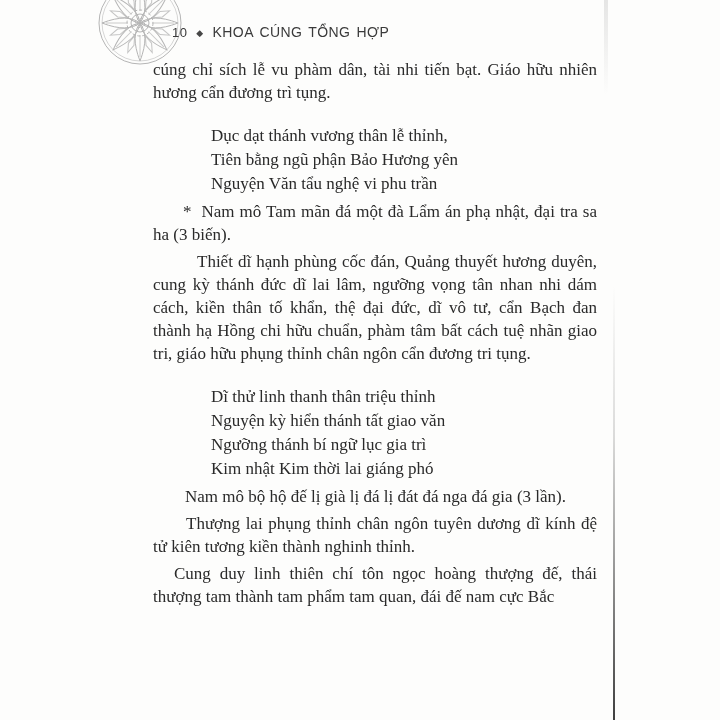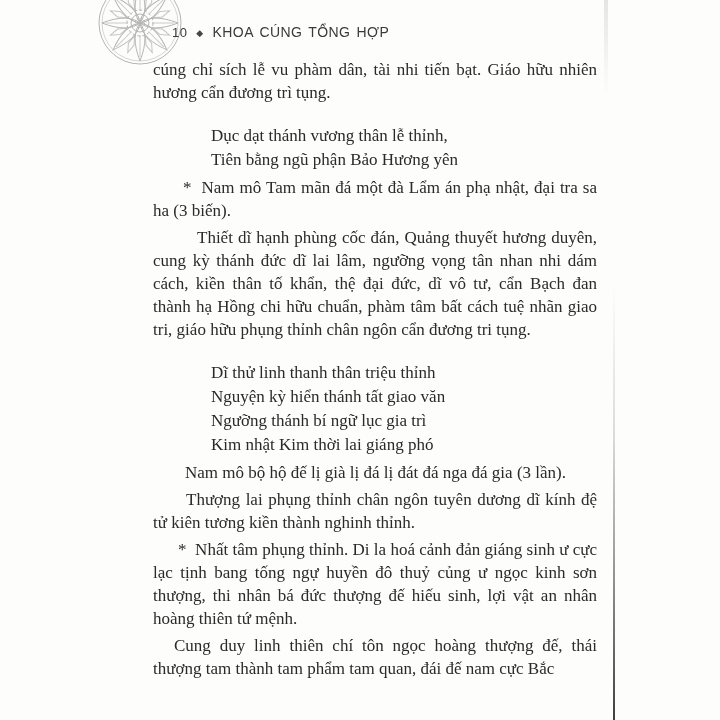--- a/index.html
+++ b/index.html
@@ -141,38 +141,38 @@
     <span class="title">KHOA CÚNG TỔNG HỢP</span>
   </div>
 
   <div class="bodycol">
 
     <p class="para first">cúng chỉ sích lễ vu phàm dân, tài nhi tiến bạt. Giáo hữu nhiên hương cẩn đương trì tụng.</p>
 
     <div class="verse">
       <div class="vline">Dục dạt thánh vương thân lễ thỉnh,</div>
       <div class="vline">Tiên bằng ngũ phận Bảo Hương yên</div>
+      <div class="vline">Nguyện Văn tẩu nghệ vi phu trần</div>
     </div>
 
     <p class="para ind30">*&nbsp;&nbsp;Nam mô Tam mãn đá một đà Lẩm án phạ nhật, đại tra sa ha (3 biến).</p>
 
     <p class="para ind44">Thiết dĩ hạnh phùng cốc đán, Quảng thuyết hương duyên, cung kỳ thánh đức dĩ lai lâm, ngưỡng vọng tân nhan nhi dám cách, kiền thân tố khẩn, thệ đại đức, dĩ vô tư, cẩn Bạch đan thành hạ Hồng chi hữu chuẩn, phàm tâm bất cách tuệ nhãn giao tri, giáo hữu phụng thỉnh chân ngôn cẩn đương tri tụng.</p>
 
     <div class="verse">
       <div class="vline">Dĩ thử linh thanh thân triệu thỉnh</div>
       <div class="vline">Nguyện kỳ hiển thánh tất giao văn</div>
       <div class="vline">Ngưỡng thánh bí ngữ lục gia trì</div>
       <div class="vline">Kim nhật Kim thời lai giáng phó</div>
     </div>
 
     <p class="para ind32">Nam mô bộ hộ đế lị già lị đá lị đát đá nga đá gia (3 lần).</p>
 
     <p class="para ind33">Thượng lai phụng thỉnh chân ngôn tuyên dương dĩ kính đệ tử kiên tương kiền thành nghinh thỉnh.</p>
 
-    <p class="para ind25">*&nbsp;&nbsp;Nhất tâm phụng thỉnh. Di la hoá cảnh đản giáng sinh ư cực lạc tịnh bang tống ngự huyền đô thuỷ củng ư ngọc kinh sơn thượng, thi nhân bá đức thượng đế hiếu sinh, lợi vật an nhân hoàng thiên tứ mệnh.</p>
 
     <p class="para ind21">Cung duy linh thiên chí tôn ngọc hoàng thượng đế, thái thượng tam thành tam phẩm tam quan, đái đế nam cực Bắc</p>
 
   </div>
 
   <div class="edge-smudge"></div>
   <div class="edge-line"></div>
 
 </div>
 

